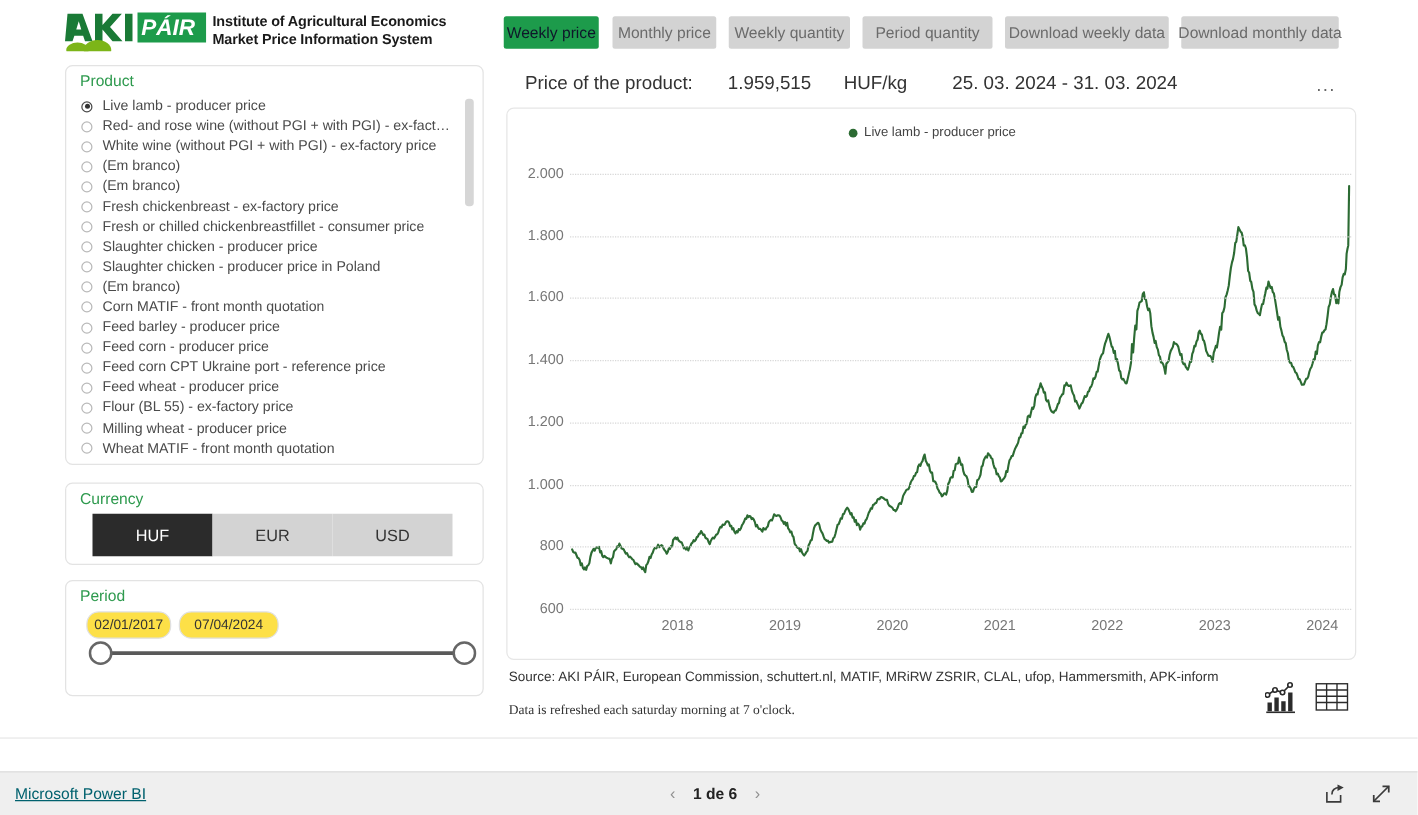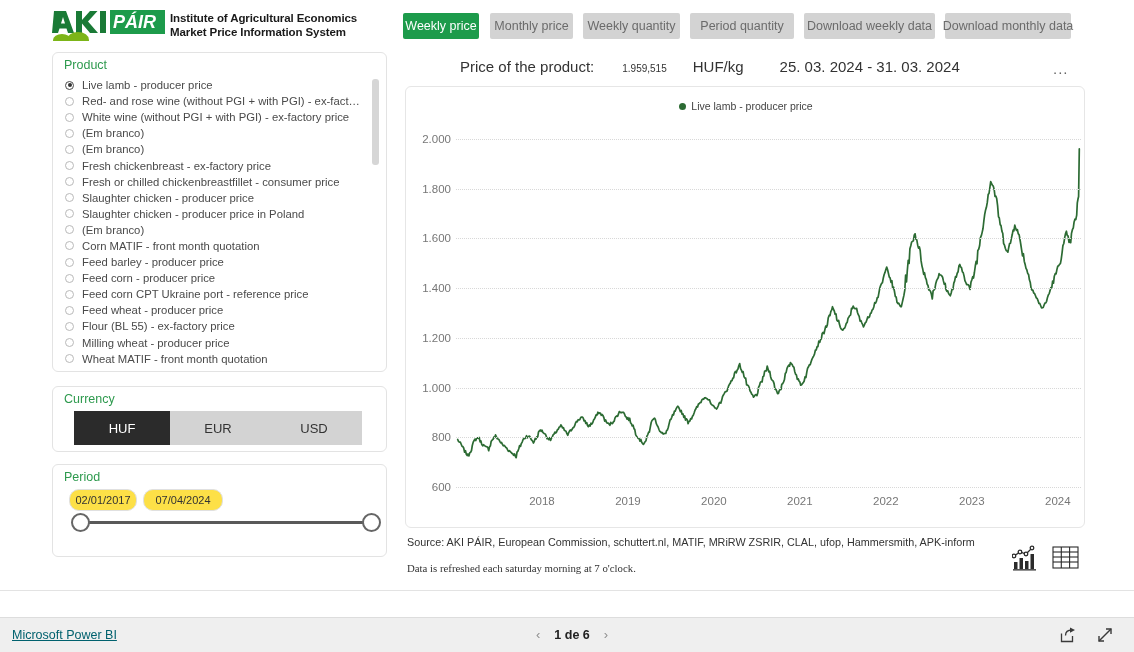--- a/index.html
+++ b/index.html
@@ -25,21 +25,21 @@
   
   .tabbtn {
     position:absolute; top:13px; height:26px;
     background:#d3d3d3; color:#6b6b6b;
     border:none; border-radius:2px;
     font-family:"Liberation Sans", sans-serif;
     font-size:12.5px; padding:0 12px; cursor:pointer;
     display:flex; align-items:center; justify-content:center;
     white-space:nowrap;
   }
-  .tabbtn.active { background:#1d9b4b; color:#ffffff; }
+  .tabbtn.active { background:#1d9b4b; color:#0f172a; }
 
   
   .card {
     position:absolute; background:#fff;
     border:1px solid #e3e3e3; border-radius:6px;
   }
   .card-title {
     position:absolute; left:11px; top:5px;
     font-size:12.5px; color:#2e9a4e;
   }
@@ -97,23 +97,23 @@
   }
   .slider-handle {
     position:absolute; top:-8px; width:19px; height:19px; border-radius:50%;
     background:#fff; border:2px solid #666; cursor:pointer;
   }
   #handle-left { left:-10px; }
   #handle-right { left:281px; }
 
   
   #price-row { position:absolute; left:420px; top:58px; height:24px;
-               display:flex; align-items:baseline; color:#333;margin-left:40px; }
+               display:flex; align-items:baseline; color:#333; }
   #price-label { font-size:15px; }
-  #price-value { font-size:10px; margin-left:28px; }
+  #price-value { font-size:15px; margin-left:28px; }
   #price-unit  { font-size:15px; margin-left:26px; }
   #price-range { font-size:15px; margin-left:36px; }
   #price-ellipsis { position:absolute; left:1053px; top:60px; font-size:15px; color:#666;
                     letter-spacing:1px; cursor:pointer; }
 
   #chart-card {
     position:absolute; left:405px; top:86px; width:680px; height:442px;
     background:#fff; border:1px solid #e6e6e6; border-radius:6px;
   }
   #chart-legend {

